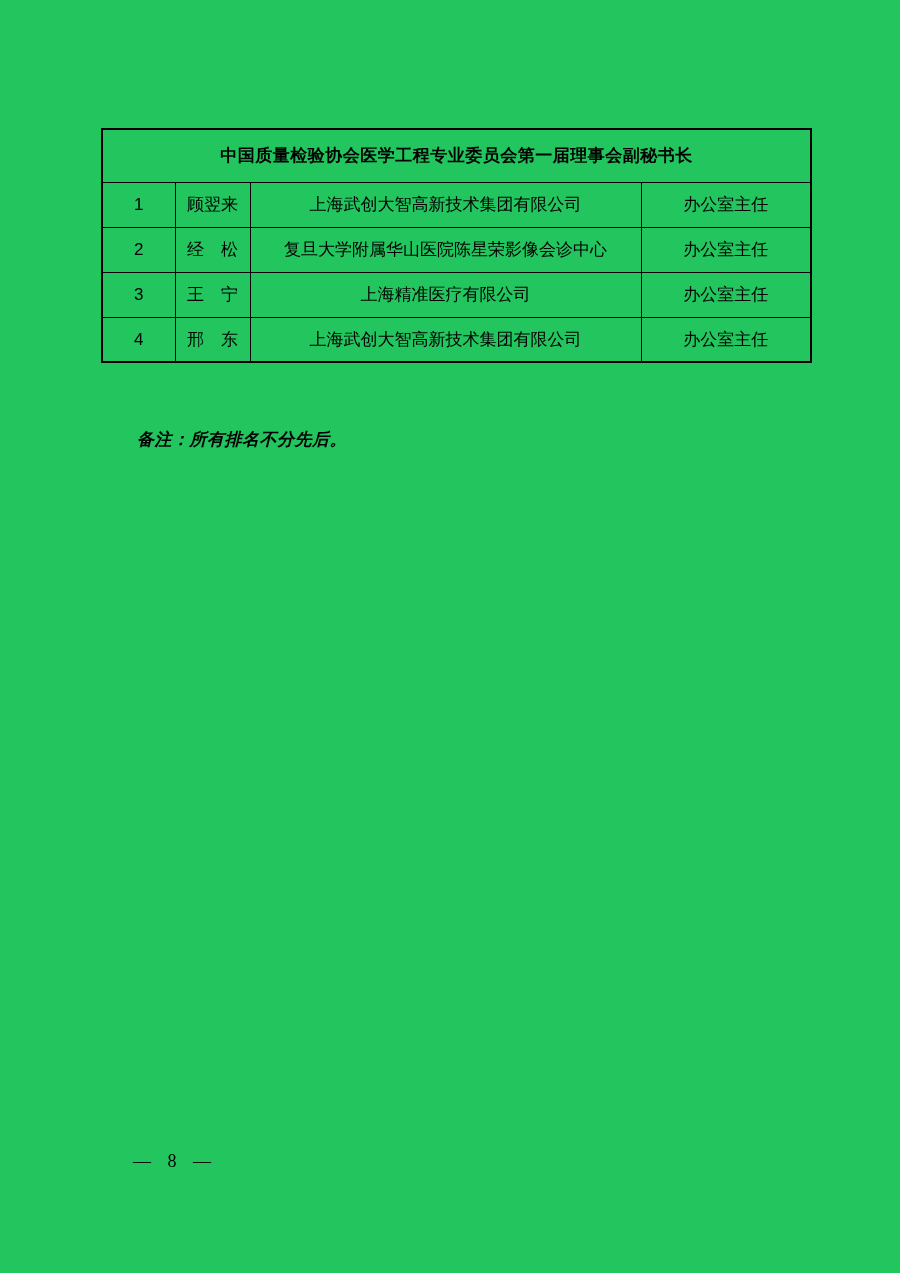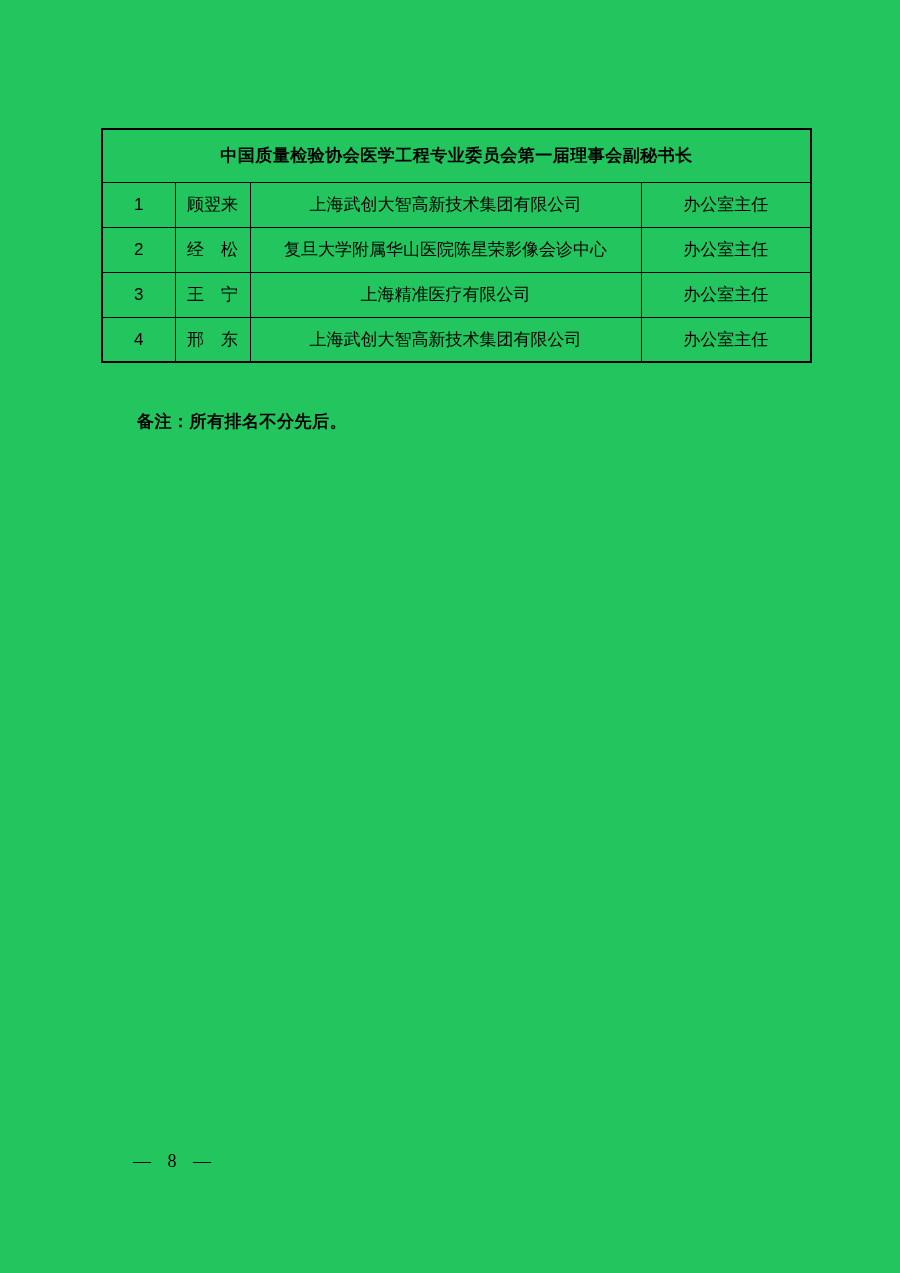--- a/index.html
+++ b/index.html
@@ -47,24 +47,25 @@
     white-space: pre-line;
   }
   tr.data-row td { height: 45px; }
   td.org-cell {
     text-align: left;
     padding-left: 11px;
   }
   .note {
     position: absolute;
     left: 137px;
-    top: 410px;
+    top: 428px;
     font-size: 17px;
     font-weight: bold;
     letter-spacing: 0.5px;
+    font-style: italic;
   }
   .pageno {
     position: absolute;
     left: 133px;
     top: 1151px;
     font-size: 18px;
     letter-spacing: 6px;
     font-family: "Liberation Serif", "DejaVu Serif", serif;
   }
 </style>

